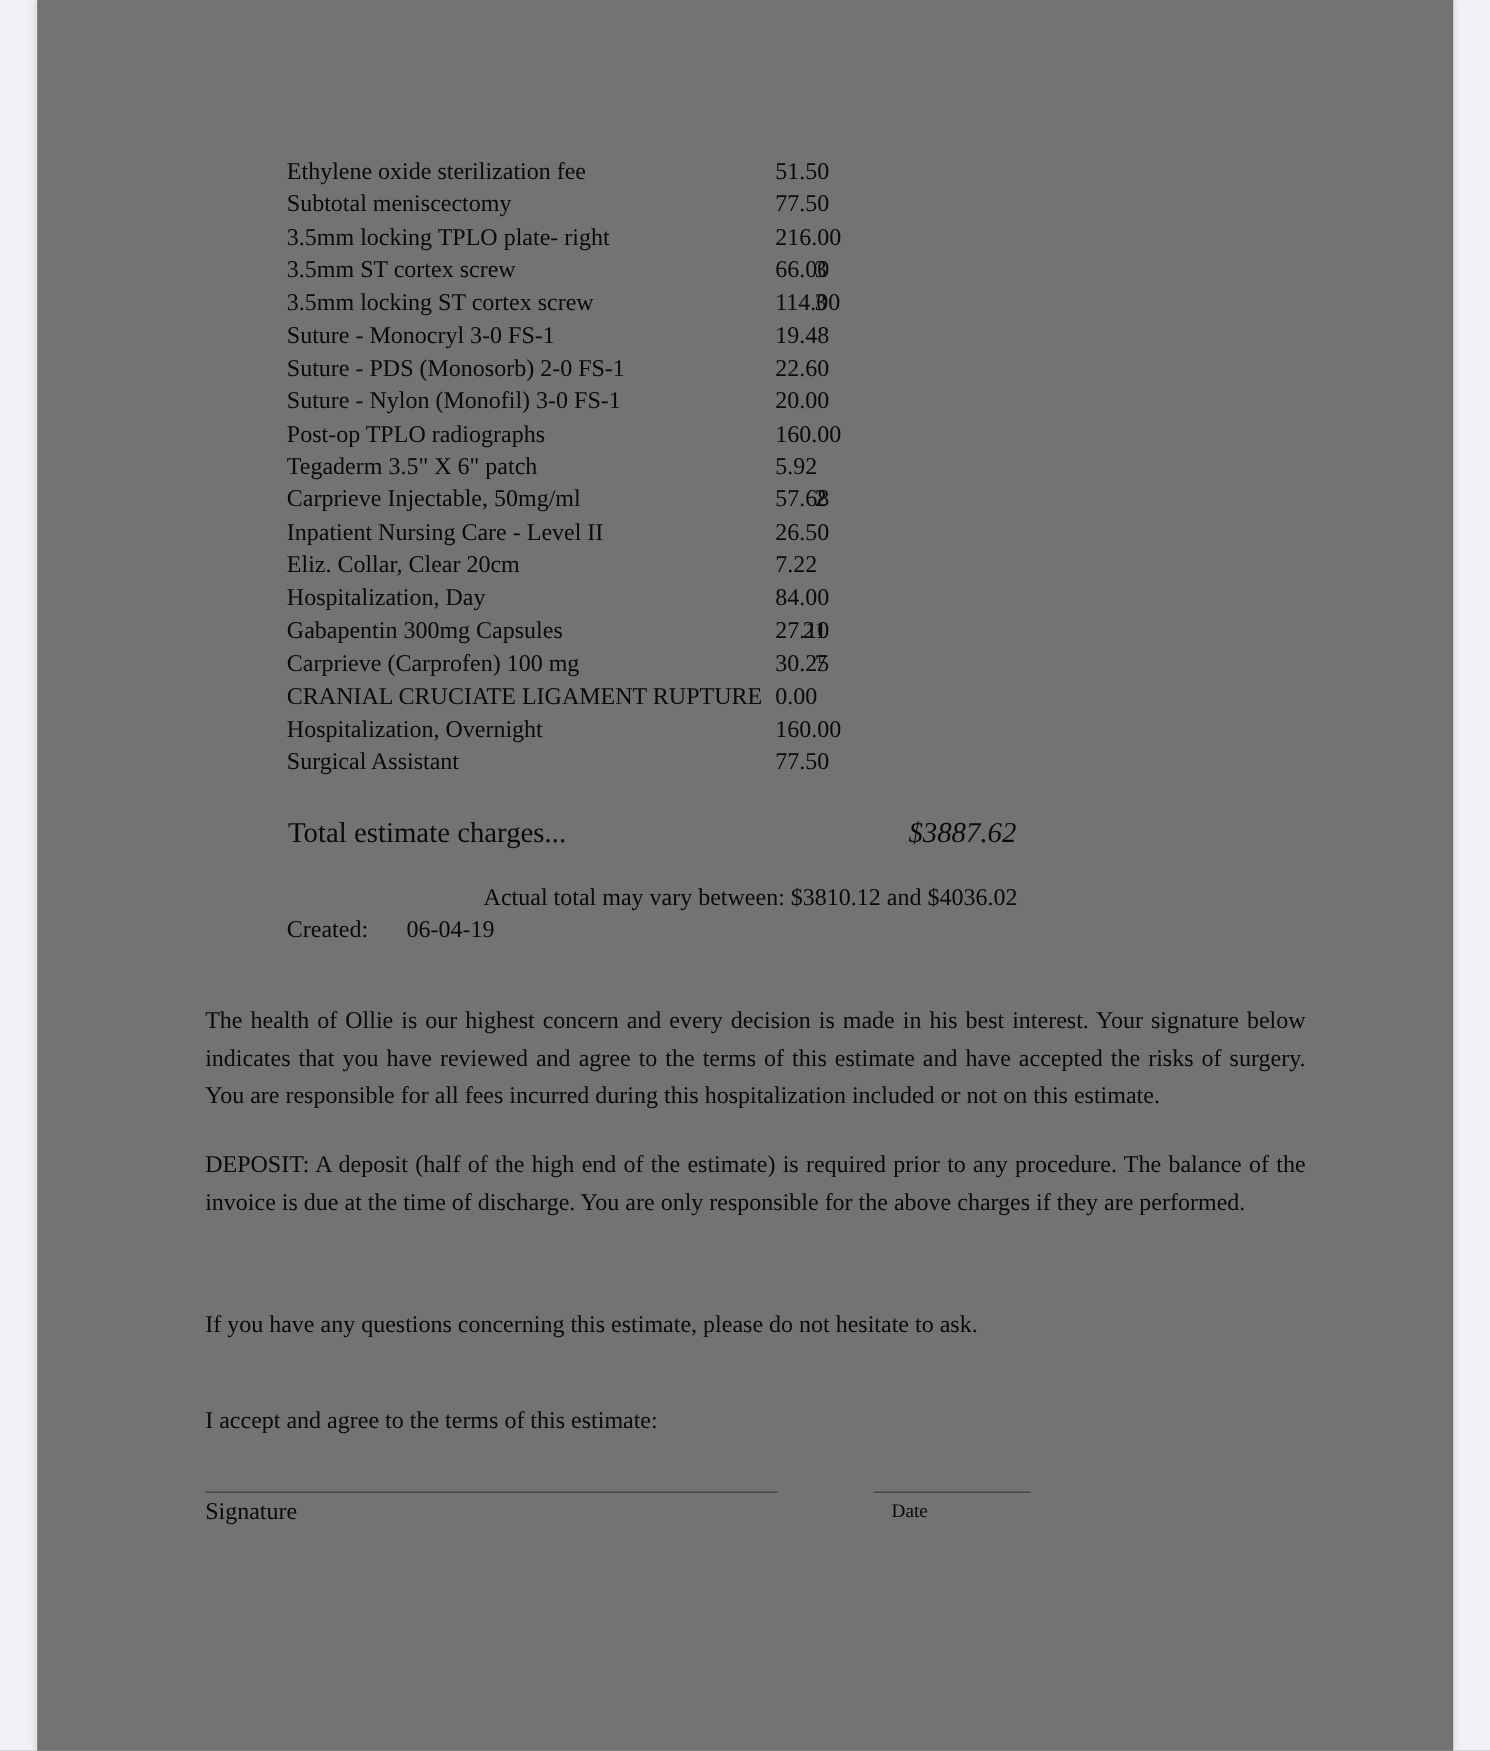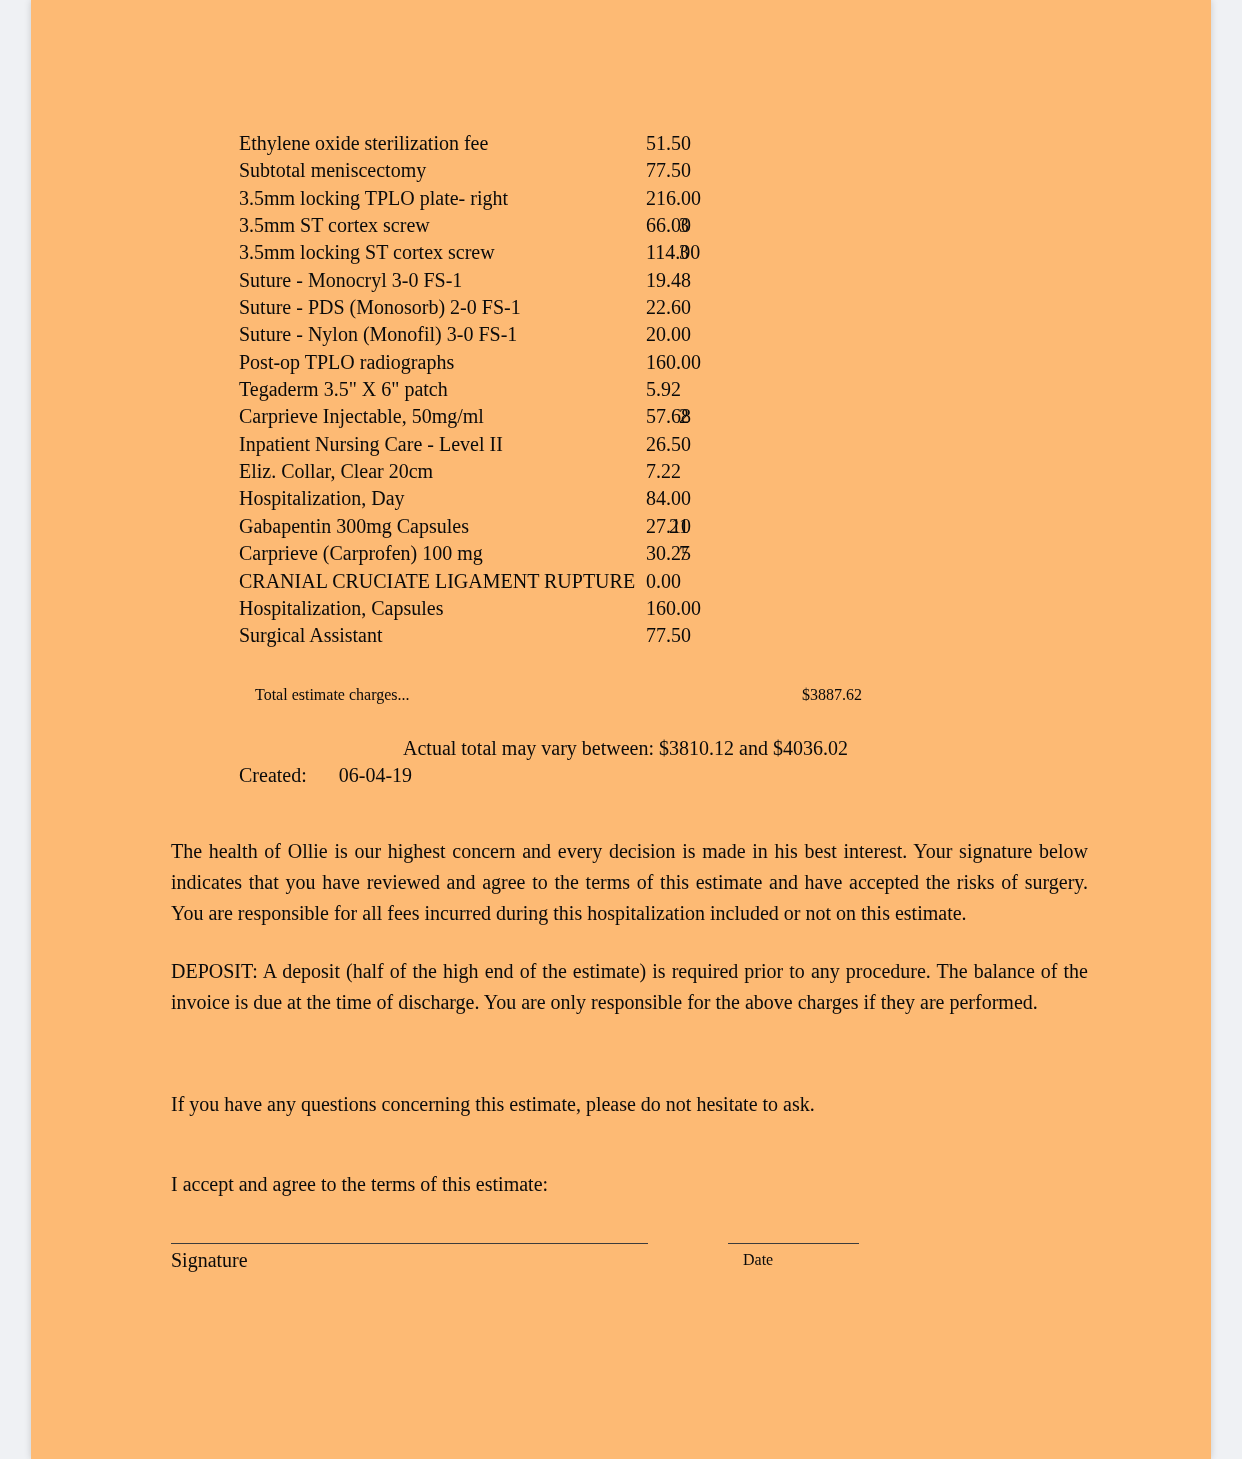--- a/index.html
+++ b/index.html
@@ -10,21 +10,21 @@
     background: #eff1f4;
     font-family: "Liberation Serif", "DejaVu Serif", serif;
     color: #0a0a0a;
     -webkit-font-smoothing: antialiased;
   }
   .page {
     position: relative;
     width: 1180px;
     height: 1459px;
     margin: 0 auto;
-    background: #fdba74;
+    background: #737373;
     box-shadow: 0 0 7px rgba(0,0,0,0.16);
     overflow: hidden;
   }
   
   .items {
     position: absolute;
     top: 130px;
     left: 0;
     width: 100%;
     font-size: 20px;
@@ -49,28 +49,28 @@
     position: absolute;
     left: 615px;
     width: 200px;
   }
   .row.offset-price .iprice { width: 258px; }
 
   
   .total-row {
     position: absolute;
     top: 681px;
-    left: 16px;
+    left: 1px;
     width: 100%;
     height: 28px;
     line-height: 28px;
-    font-size: 16px;
+    font-size: 24px;
   }
   .total-label { position: absolute; left: 208px; white-space: nowrap; }
-  .total-value { position: absolute; left: 615px; width: 200px; text-align: right; }
+  .total-value { position: absolute; left: 615px; width: 200px; text-align: right; font-style: italic; }
 
   .vary-line {
     position: absolute;
     top: 734px;
     left: 372px;
     font-size: 20px;
     line-height: 28px;
     white-space: nowrap;
   }
   .created-line {
@@ -214,21 +214,21 @@
         <span class="iname">Carprieve (Carprofen) 100 mg</span>
         <span class="iqty">7</span>
         <span class="iprice">30.25</span>
       </div>
     <div class="row offset-price">
         <span class="iname">CRANIAL CRUCIATE LIGAMENT RUPTURE</span>
         <span class="iqty"></span>
         <span class="iprice">0.00</span>
       </div>
     <div class="row">
-        <span class="iname">Hospitalization, Capsules</span>
+        <span class="iname">Hospitalization, Overnight</span>
         <span class="iqty"></span>
         <span class="iprice">160.00</span>
       </div>
     <div class="row">
         <span class="iname">Surgical Assistant</span>
         <span class="iqty"></span>
         <span class="iprice">77.50</span>
       </div>
   </div>
 

